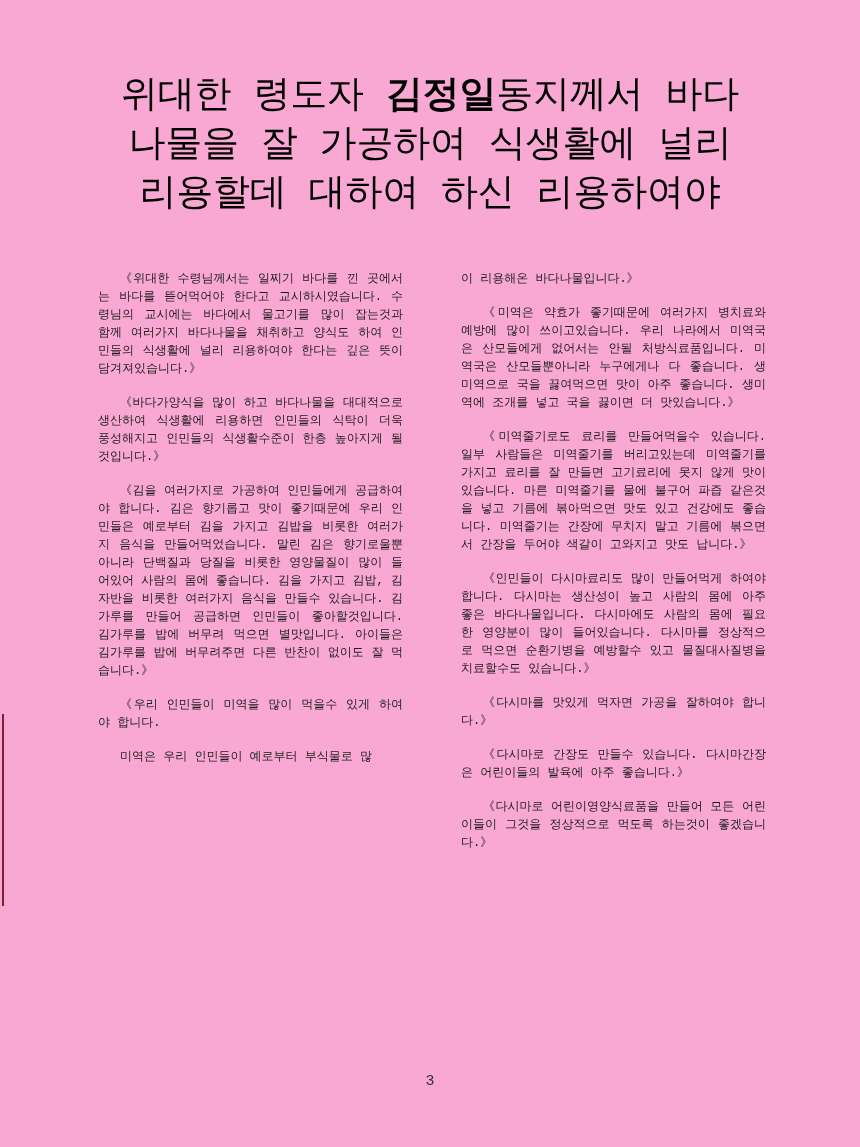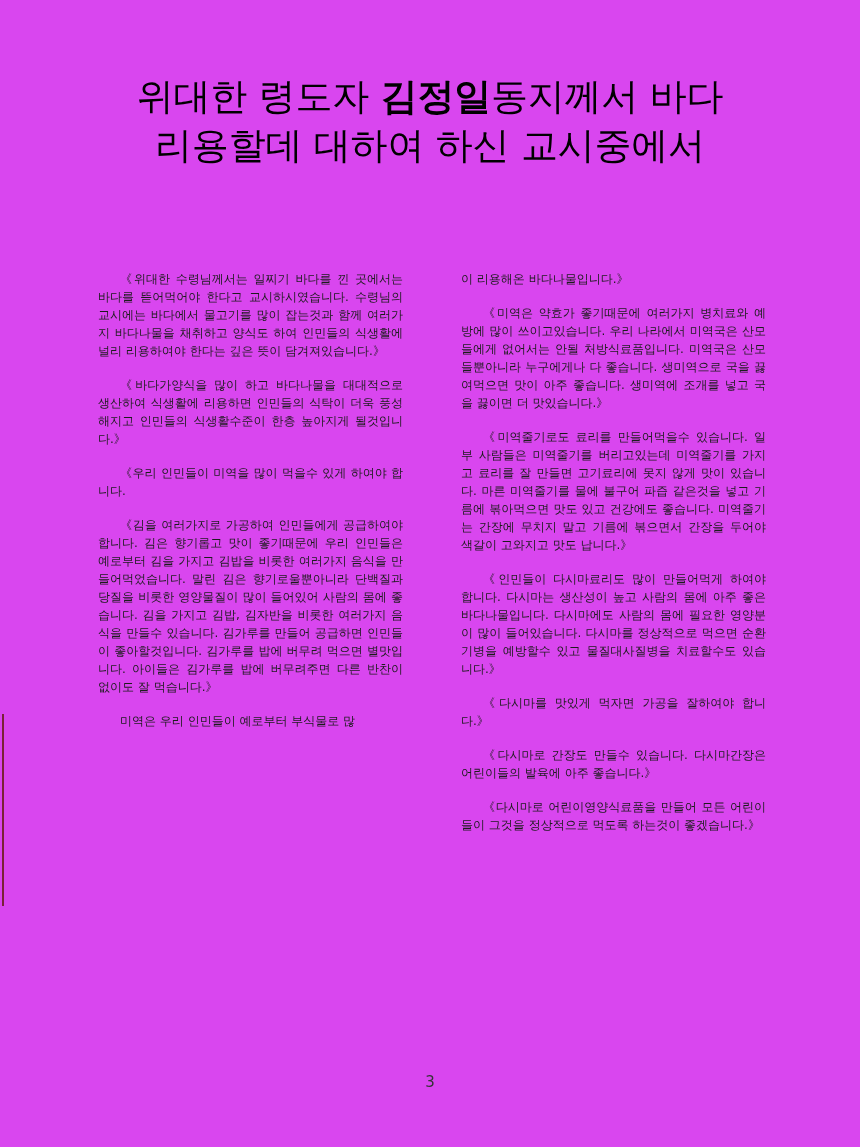--- a/index.html
+++ b/index.html
@@ -14,21 +14,22 @@
     position: relative;
     overflow: hidden;
     font-family: "DejaVu Sans", "Liberation Sans", sans-serif;
     color: #1a1a1a;
     -webkit-font-smoothing: antialiased;
   }
 
   .page {
     position: absolute;
     inset: 0;
-    background: #d946ef;
+    background: #f9a8d4;
+    font-family: Liberation Mono, monospace;
   }
 
   
   .edge-mark {
     position: absolute;
     left: 2px;
     top: 714px;
     width: 2px;
     height: 192px;
     background: #7a2138;
@@ -101,30 +102,31 @@
 <body>
 
 <div class="page">
 
   <div class="edge-mark"></div>
 
   <div class="title-block">
     <div class="title-line">
       <span>위대한 령도자 </span><span class="bold">김정일</span><span>동지께서 바다</span>
     </div>
-    <div class="title-line">리용할데 대하여 하신 교시중에서</div>
+    <div class="title-line">나물을 잘 가공하여 식생활에 널리</div>
+    <div class="title-line">리용할데 대하여 하신 리용하여야</div>
   </div>
 
   <div class="columns">
 
     <div class="col">
       <p class="para indent">《위대한 수령님께서는 일찌기 바다를 낀 곳에서는 바다를 뜯어먹어야 한다고 교시하시였습니다. 수령님의 교시에는 바다에서 물고기를 많이 잡는것과 함께 여러가지 바다나물을 채취하고 양식도 하여 인민들의 식생활에 널리 리용하여야 한다는 깊은 뜻이 담겨져있습니다.》</p>
       <p class="para indent">《바다가양식을 많이 하고 바다나물을 대대적으로 생산하여 식생활에 리용하면 인민들의 식탁이 더욱 풍성해지고 인민들의 식생활수준이 한층 높아지게 될것입니다.》</p>
+      <p class="para indent">《김을 여러가지로 가공하여 인민들에게 공급하여야 합니다. 김은 향기롭고 맛이 좋기때문에 우리 인민들은 예로부터 김을 가지고 김밥을 비롯한 여러가지 음식을 만들어먹었습니다. 말린 김은 향기로울뿐아니라 단백질과 당질을 비롯한 영양물질이 많이 들어있어 사람의 몸에 좋습니다. 김을 가지고 김밥, 김자반을 비롯한 여러가지 음식을 만들수 있습니다. 김가루를 만들어 공급하면 인민들이 좋아할것입니다. 김가루를 밥에 버무려 먹으면 별맛입니다. 아이들은 김가루를 밥에 버무려주면 다른 반찬이 없이도 잘 먹습니다.》</p>
       <p class="para indent">《우리 인민들이 미역을 많이 먹을수 있게 하여야 합니다.</p>
-      <p class="para indent">《김을 여러가지로 가공하여 인민들에게 공급하여야 합니다. 김은 향기롭고 맛이 좋기때문에 우리 인민들은 예로부터 김을 가지고 김밥을 비롯한 여러가지 음식을 만들어먹었습니다. 말린 김은 향기로울뿐아니라 단백질과 당질을 비롯한 영양물질이 많이 들어있어 사람의 몸에 좋습니다. 김을 가지고 김밥, 김자반을 비롯한 여러가지 음식을 만들수 있습니다. 김가루를 만들어 공급하면 인민들이 좋아할것입니다. 김가루를 밥에 버무려 먹으면 별맛입니다. 아이들은 김가루를 밥에 버무려주면 다른 반찬이 없이도 잘 먹습니다.》</p>
       <p class="para indent last-short">미역은 우리 인민들이 예로부터 부식물로 많</p>
     </div>
 
     <div class="col">
       <p class="para last-short">이 리용해온 바다나물입니다.》</p>
       <p class="para indent">《미역은 약효가 좋기때문에 여러가지 병치료와 예방에 많이 쓰이고있습니다. 우리 나라에서 미역국은 산모들에게 없어서는 안될 처방식료품입니다. 미역국은 산모들뿐아니라 누구에게나 다 좋습니다. 생미역으로 국을 끓여먹으면 맛이 아주 좋습니다. 생미역에 조개를 넣고 국을 끓이면 더 맛있습니다.》</p>
       <p class="para indent">《미역줄기로도 료리를 만들어먹을수 있습니다. 일부 사람들은 미역줄기를 버리고있는데 미역줄기를 가지고 료리를 잘 만들면 고기료리에 못지 않게 맛이 있습니다. 마른 미역줄기를 물에 불구어 파즙 같은것을 넣고 기름에 볶아먹으면 맛도 있고 건강에도 좋습니다. 미역줄기는 간장에 무치지 말고 기름에 볶으면서 간장을 두어야 색갈이 고와지고 맛도 납니다.》</p>
       <p class="para indent">《인민들이 다시마료리도 많이 만들어먹게 하여야 합니다. 다시마는 생산성이 높고 사람의 몸에 아주 좋은 바다나물입니다. 다시마에도 사람의 몸에 필요한 영양분이 많이 들어있습니다. 다시마를 정상적으로 먹으면 순환기병을 예방할수 있고 물질대사질병을 치료할수도 있습니다.》</p>
       <p class="para indent">《다시마를 맛있게 먹자면 가공을 잘하여야 합니다.》</p>
       <p class="para indent">《다시마로 간장도 만들수 있습니다. 다시마간장은 어린이들의 발육에 아주 좋습니다.》</p>

